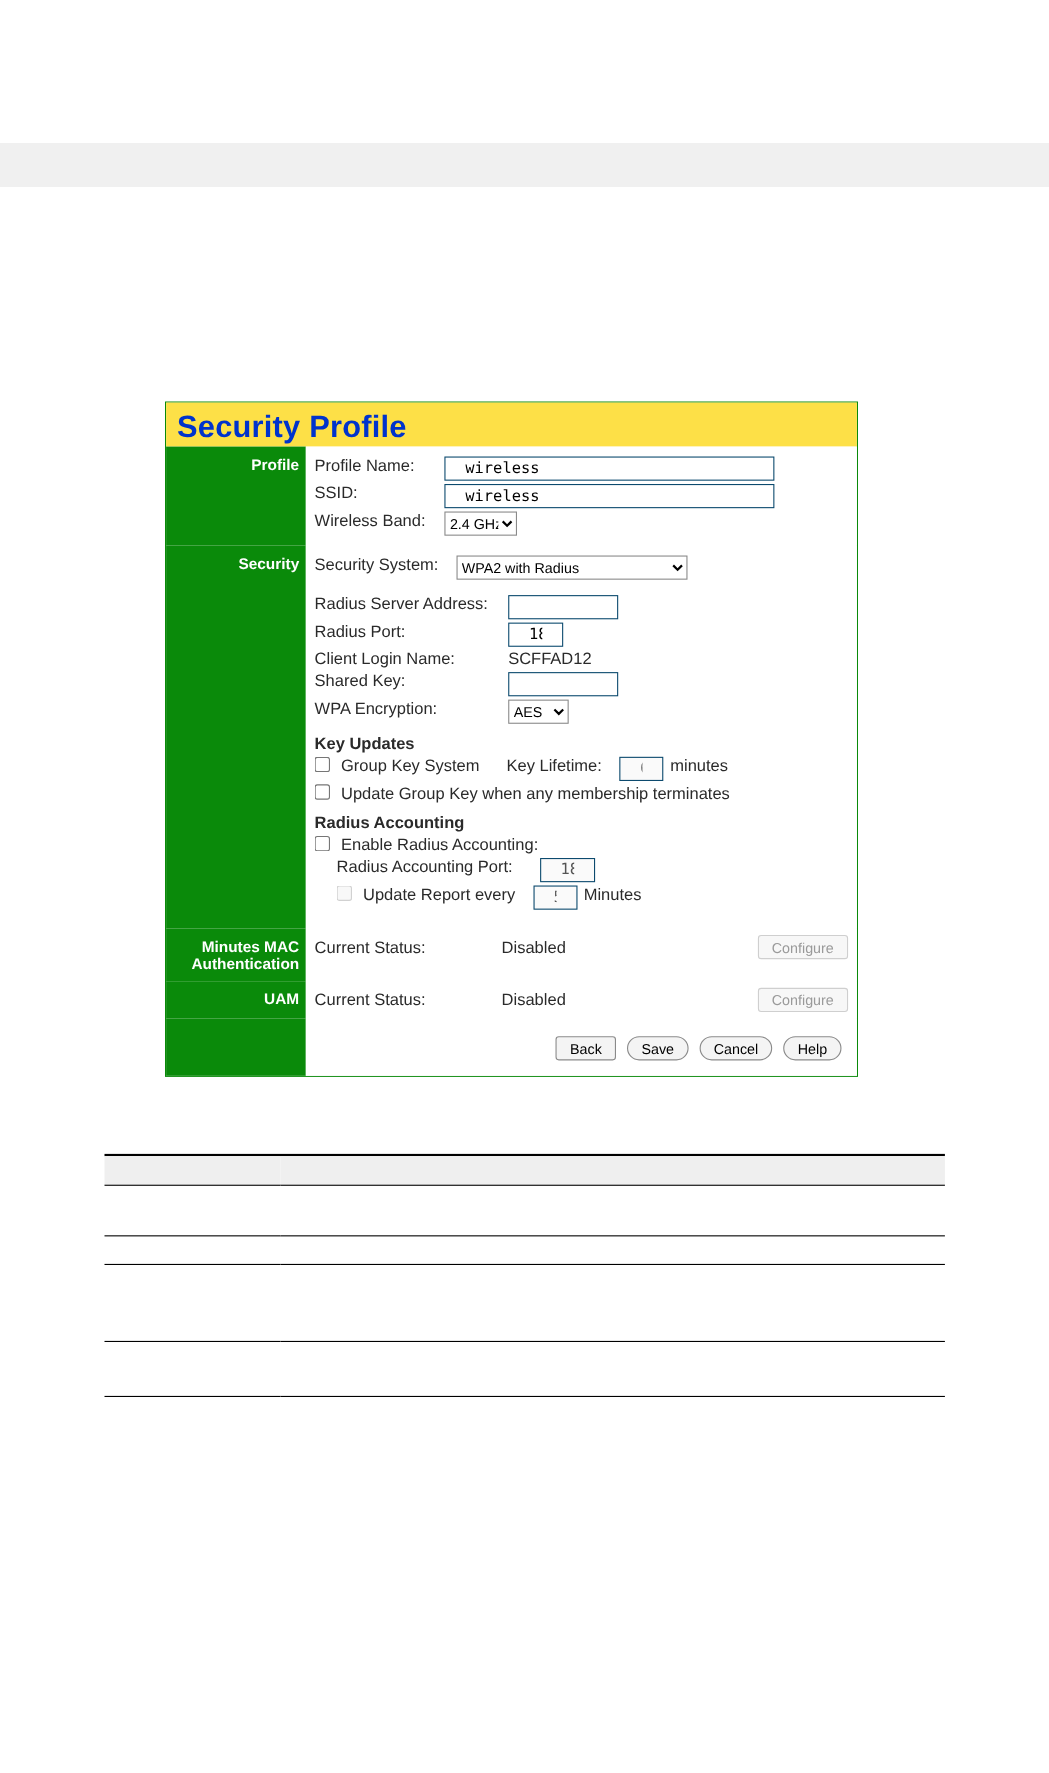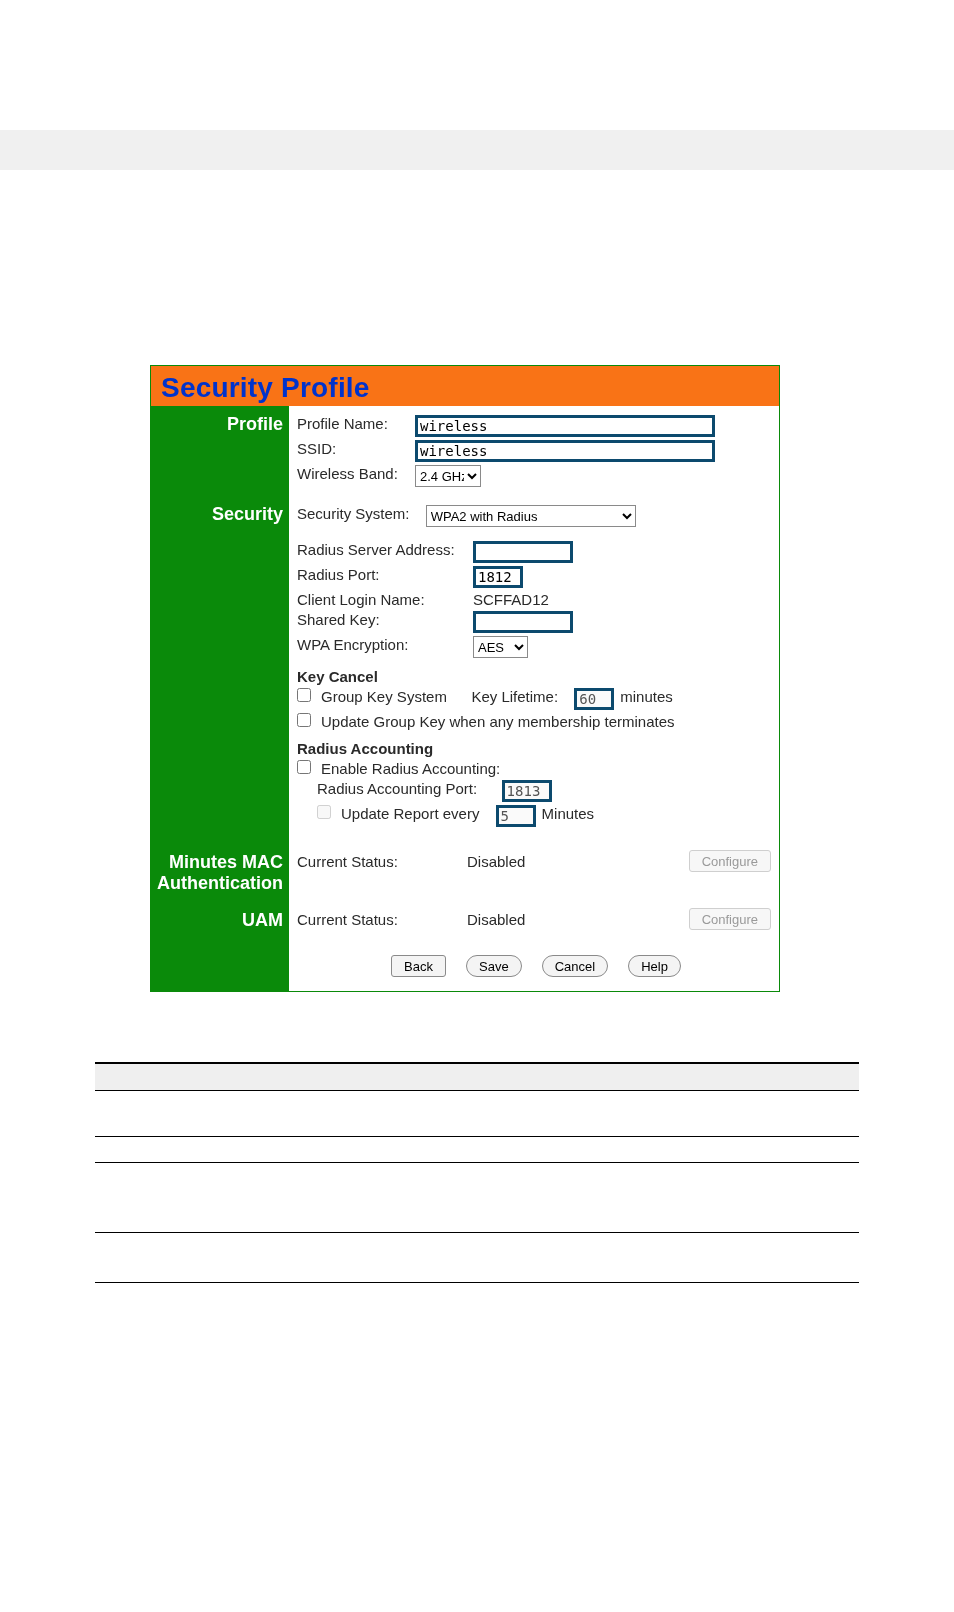--- a/index.html
+++ b/index.html
@@ -18,40 +18,40 @@
     margin-top: 130px;
   }
   .spacer-above { height: 195px; }
   .panel {
     width: 630px;
     margin-left: 150px;
     border: 1px solid #0a8a0a;
     background: #ffffff;
   }
   .panel-title {
-    background: #f97316;
+    background: #fde047;
     padding: 6px 10px 2px 10px;
   }
   .panel-title span {
     font-family: Arial, sans-serif;
     font-weight: bold;
     font-size: 28px;
     color: #0033cc;
     letter-spacing: 0.2px;
   }
   
   .rows { display: table; width: 100%; }
   .row { display: table-row; }
   .leftcell, .rightcell { display: table-cell; vertical-align: top; }
   .leftcell {
     width: 127px;
     background: #0a8a0a;
     color: #ffffff;
     font-weight: bold;
-    font-size: 18px;
+    font-size: 14px;
     text-align: right;
     padding: 8px 6px;
   }
   .rightcell {
     background: #ffffff;
     padding: 6px 8px;
     font-size: 15px;
     color: #2a2a2a;
   }
   .vspace { height: 8px; display: block; }
@@ -60,22 +60,22 @@
     align-items: flex-start;
     gap: 6px;
     margin: 3px 0;
     flex-wrap: wrap;
   }
   .fieldrow .lbl { width: 112px; }
   .fieldrow .lbl-wide { width: 170px; }
   input[type="text"], input[type="password"] {
     font-family: monospace;
     font-size: 14px;
-    padding: 1px 2px;
-    border: 3px solid #0c4a6e;
+    padding: 1px 18px;
+    border: 1px solid #0c4a6e;
     height: 22px;
   }
   .tx-300 { width: 300px; }
   .tx-100 { width: 100px; }
   .tx-50  { width: 50px; }
   .tx-40  { width: 40px; }
   select {
     font-size: 13px;
     border: 1px solid #8a8a8a;
     height: 22px;
@@ -112,23 +112,23 @@
   }
   .btn.disabled {
     color: #9a9a9a;
     background: #f7f7f7;
     border-color: #cfcfcf;
     cursor: default;
   }
   .btn + .btn { margin-left: 8px; border-radius: 11px; }
   .btnrow {
     display: flex;
-    justify-content: center;
+    justify-content: flex-end;
     padding: 10px 6px 8px 0;
-    gap: 10px;
+    gap: 0;
   }
   .btnrow .btn { margin-left: 10px; }
 
   
   .doc-block { margin-top: 70px; padding: 0 95px; }
   .doc-hr { border: none; border-top: 2px solid #000000; margin: 0; }
   .doc-table { width: 100%; border-collapse: collapse; }
   .doc-table th {
     text-align: left;
     font-weight: bold;
@@ -208,21 +208,21 @@
           <span class="lbl-wide">Shared Key:</span>
           <input type="password" class="tx-100" value="" style="">
         </div>
         <div class="fieldrow">
           <span class="lbl-wide">WPA Encryption:</span>
           <select class="sel-50">
             <option>AES</option>
           </select>
         </div>
 
-        <div class="section-header">Key Cancel</div>
+        <div class="section-header">Key Updates</div>
         <div class="fieldrow">
           <input type="checkbox" style="">
           <span>Group Key System</span>
           &nbsp;&nbsp;&nbsp;
           <span>Key Lifetime:</span>&nbsp;
           <input type="text" class="tx-40" disabled="" value="60" style="">
           <span>minutes</span>
         </div>
         <div class="fieldrow">
           <input type="checkbox" style="">

